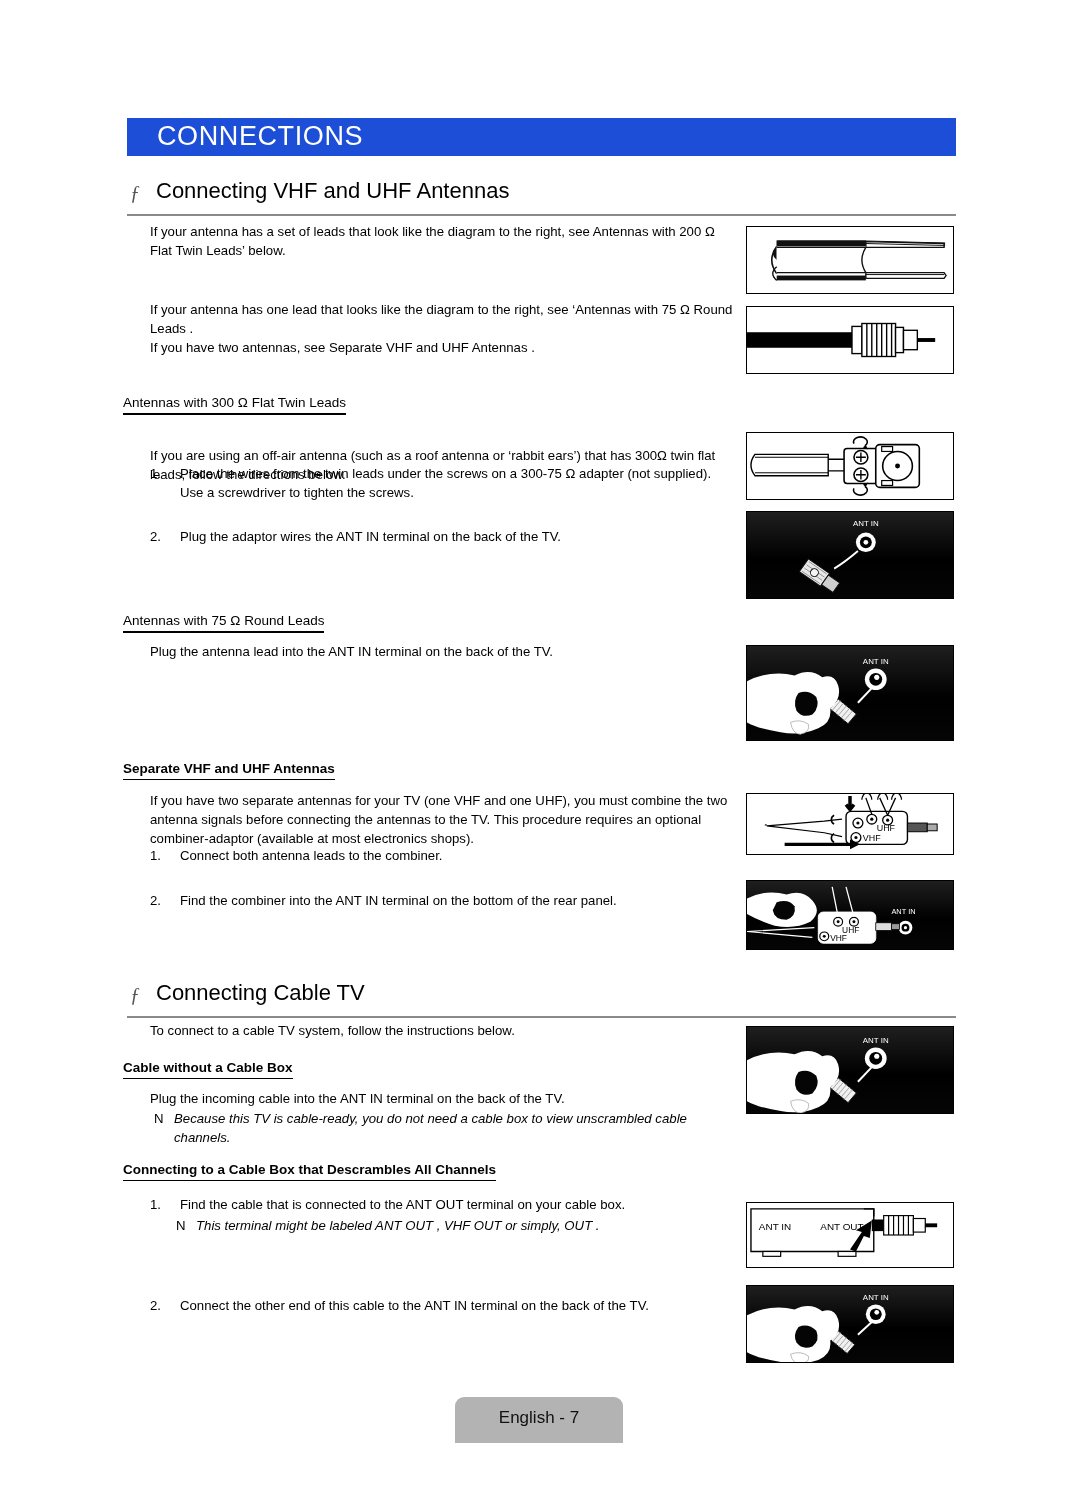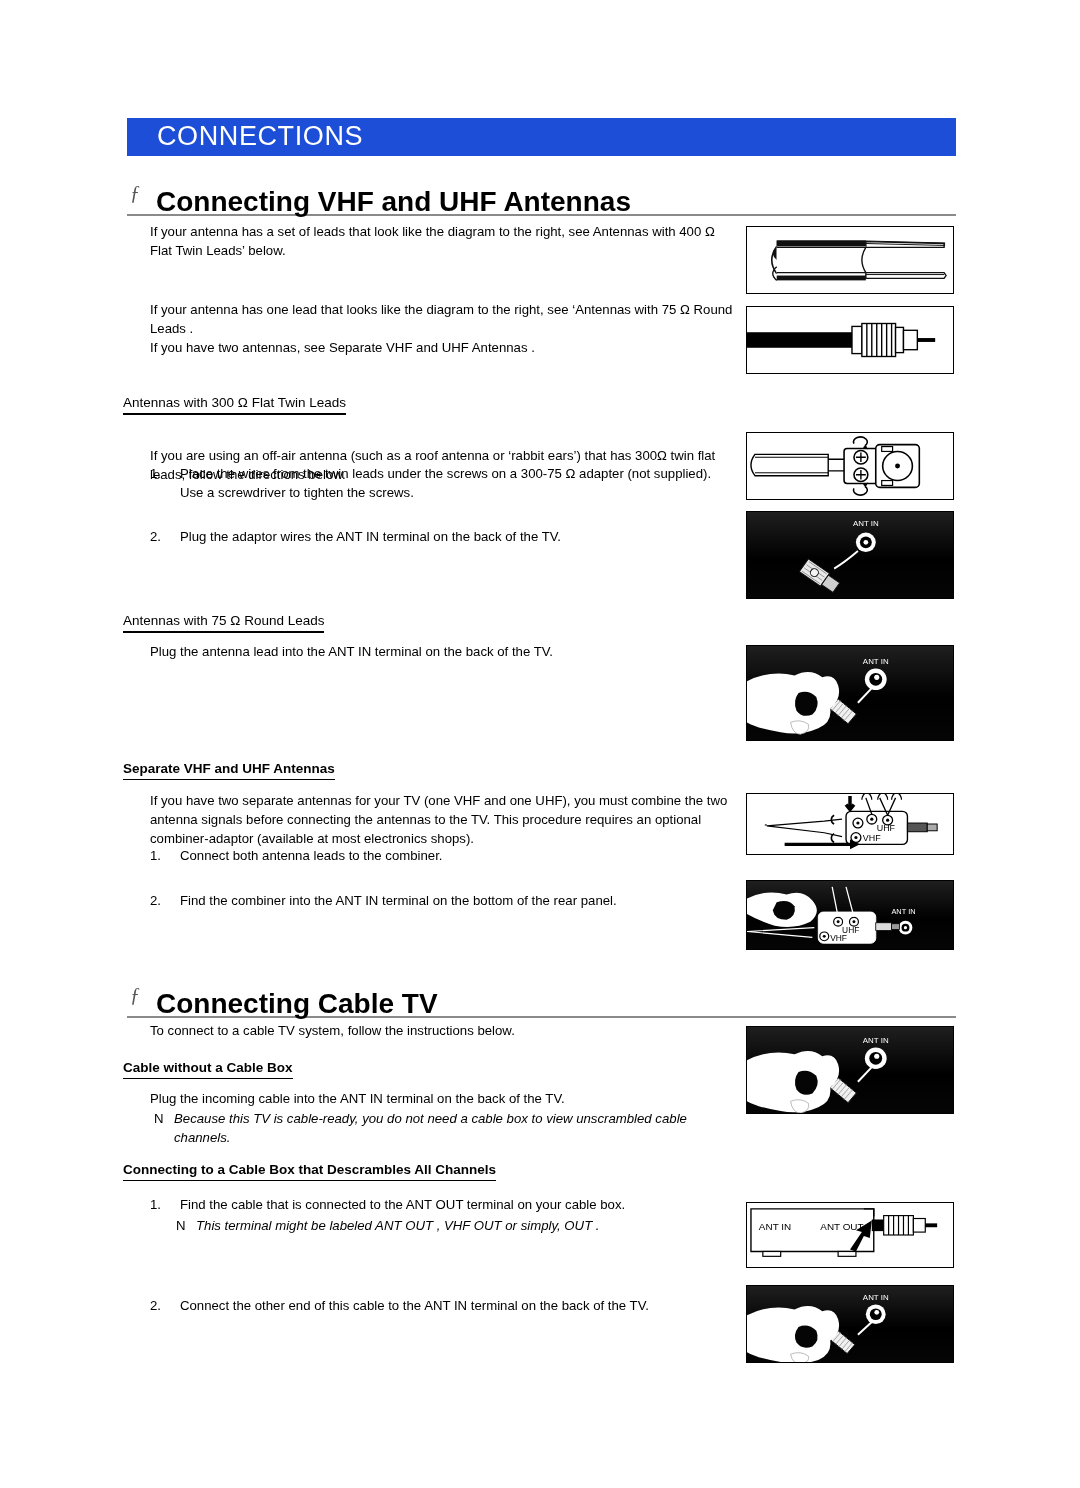--- a/index.html
+++ b/index.html
@@ -60,24 +60,23 @@
     top: 4px;
     font-family: "Liberation Serif", serif;
     font-style: italic;
     font-size: 20px;
     color: #555555;
   }
   .section-head .section-title {
     position: absolute;
     left: 29px;
     top: 0px;
-    font-size: 28px;
-    font-weight: 700;
+    font-size: 22px;
+    font-weight: 400;
     white-space: nowrap;
-    margin-top: 8px;
   }
 
   
   .subhead {
     position: absolute;
     font-size: 13.5px;
     white-space: nowrap;
     padding-bottom: 3px;
   }
   .subhead.bold {
@@ -162,21 +161,21 @@
     <div class="chapter-title">CONNECTIONS</div>
   </div>
 
   <div class="section" style="top:178px;">
     <div class="section-head">
       <span class="fmark">ƒ</span>
       <span class="section-title">Connecting VHF and UHF Antennas</span>
     </div>
   </div>
 
-  <div class="para" style="left:150px; top:222px; width:590px;">If your antenna has a set of leads that look like the diagram to the right, see  Antennas with 400 Ω Flat Twin Leads’ below.</div>
+  <div class="para" style="left:150px; top:222px; width:590px;">If your antenna has a set of leads that look like the diagram to the right, see  Antennas with 200 Ω Flat Twin Leads’ below.</div>
 
   <div class="para" style="left:150px; top:300px; width:600px;">If your antenna has one lead that looks like the diagram to the right, see ‘Antennas with 75 Ω Round Leads .</div>
 
   <div class="para" style="left:150px; top:338px; width:600px;">If you have two antennas, see  Separate VHF and UHF Antennas .</div>
 
   <div class="subhead bold" style="left:123px; top:395px;">Antennas with 300 Ω Flat Twin Leads</div>
 
   <div class="para" style="left:150px; top:446px; width:588px;">If you are using an off-air antenna (such as a roof antenna or ‘rabbit ears’) that has 300Ω twin flat leads, follow the directions below.</div>
 
   <div class="listrow" style="left:150px; top:464px; width:588px;">
@@ -441,14 +440,17 @@
         <rect x="0" y="0" width="22" height="12" fill="#f0f0f0" stroke="#111" stroke-width="0.9"></rect>
         <path d="M3 0 L3 12 M7 0 L7 12 M11 0 L11 12 M15 0 L15 12 M19 0 L19 12" stroke="#999" stroke-width="0.8"></path>
         <rect x="-9" y="2" width="9" height="8" fill="#d8d8d8" stroke="#111" stroke-width="0.9"></rect>
       </g>
       <path d="M0 30 Q24 18 48 24 Q64 16 76 26 Q88 22 92 34 Q96 48 84 56 Q86 70 72 76 Q54 82 34 78 Q10 74 0 68 Z" fill="#ffffff"></path>
       <path d="M52 42 Q62 38 70 46 Q74 56 66 62 Q56 66 50 58 Q46 50 52 42 Z" fill="#050505"></path>
       <path d="M44 70 Q54 66 62 72 Q64 78 54 80 Q46 80 44 70 Z" fill="#ffffff" stroke="#aaaaaa" stroke-width="0.8"></path>
     </svg>
   </div>
 
+  <div class="footer-tab">
+    <div class="ftxt">English - 7</div>
+  </div>
 
 </div>
 
 </body></html>

